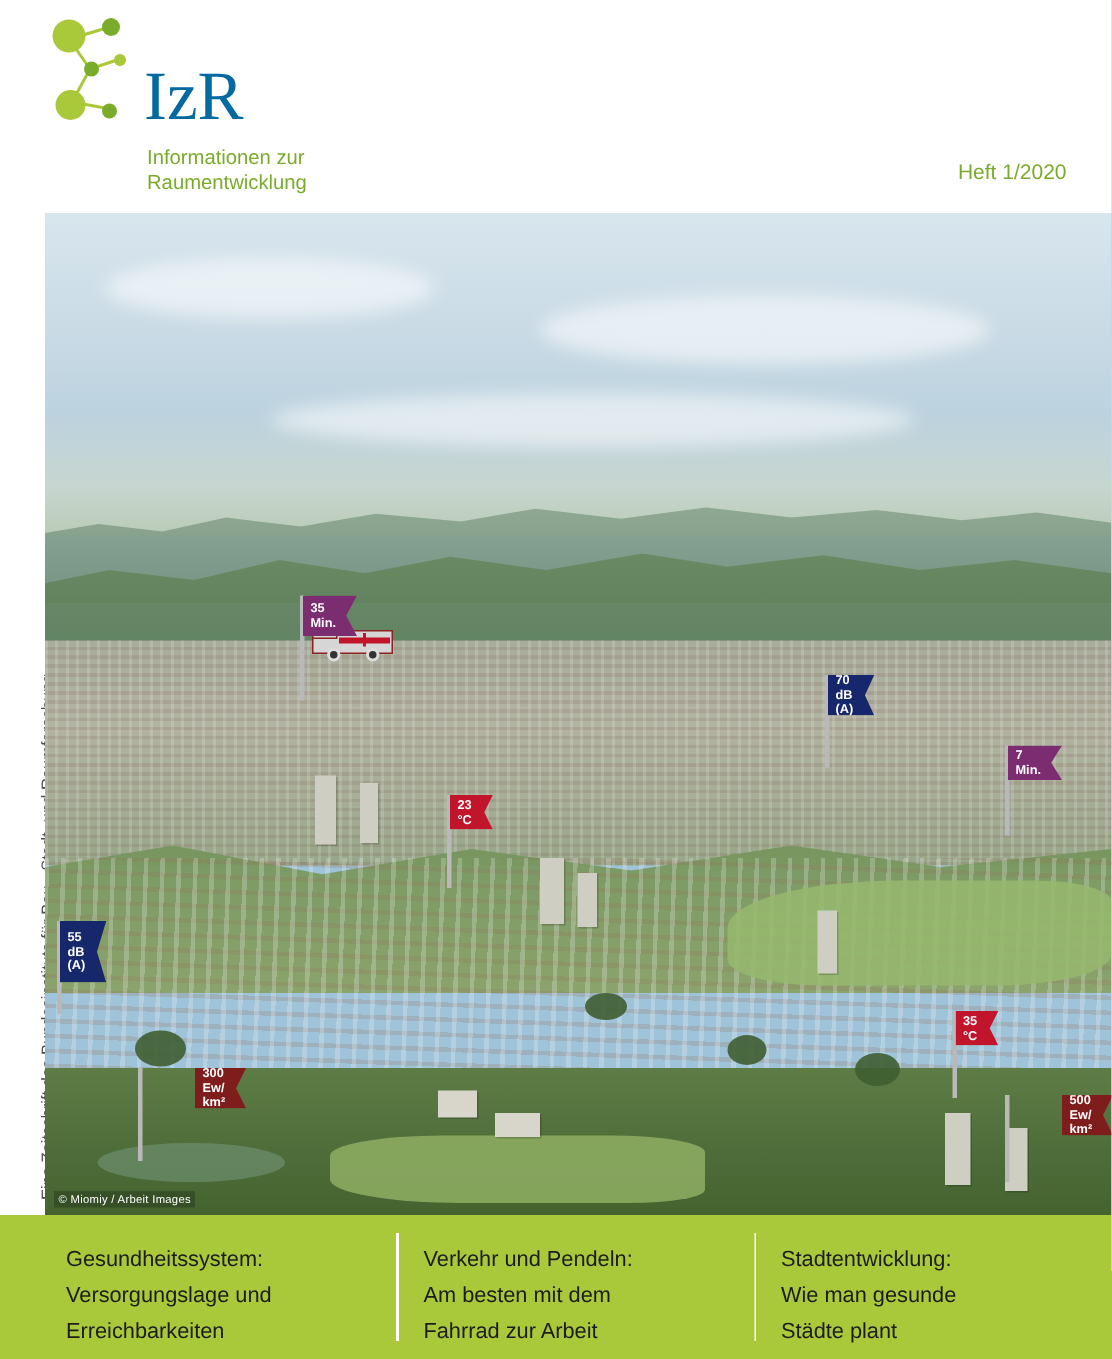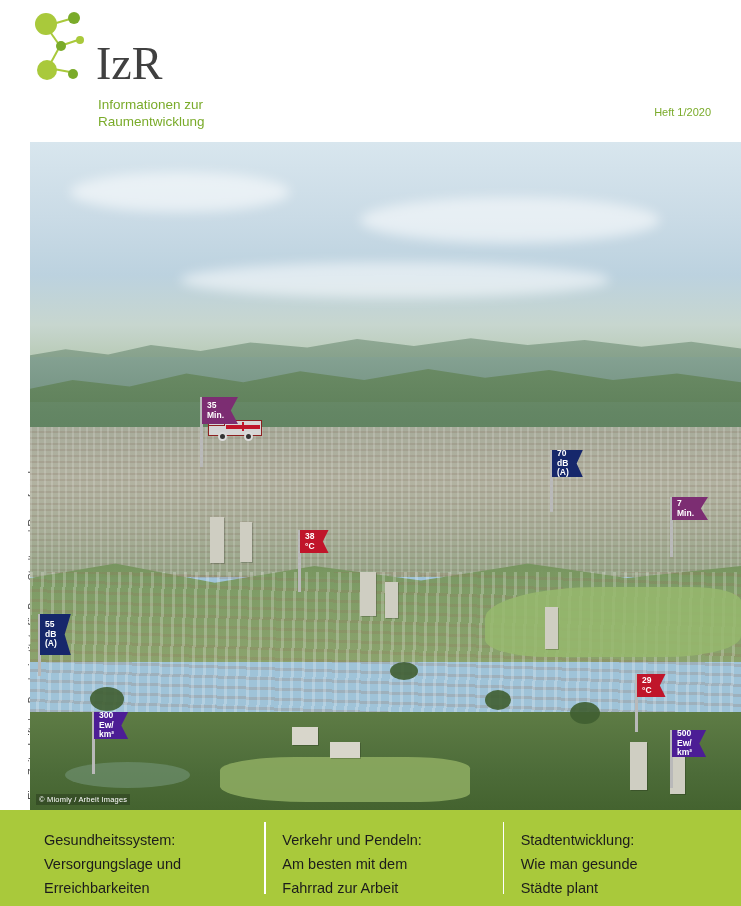--- a/index.html
+++ b/index.html
@@ -28,36 +28,36 @@
   .logo-dots {
     position: absolute;
     left: 0; top: 0;
     width: 60px; height: 78px;
   }
   .logo-izr {
     position: absolute;
     left: 66px; top: 30px;
     font-family: "Liberation Serif", serif;
     font-size: 46px;
-    color: #404040;
+    color: #0369a1;
     letter-spacing: 0px;
     line-height: 48px;
   }
   .logo-sub {
     position: absolute;
     left: 68px; top: 86px;
     font-size: 13.5px;
     color: #7aab2a;
     line-height: 17px;
     font-family: "Liberation Sans", sans-serif;
   }
   .issue {
     position: absolute;
     right: 30px; top: 106px;
-    font-size: 11px;
+    font-size: 14px;
     color: #7aab2a;
     padding-left: 46px;
   }
 
   
   .side-strip {
     position: absolute;
     left: 0; top: 142px;
     width: 30px; height: 668px;
     background: #ffffff;
@@ -208,21 +208,21 @@
     display: flex;
     flex-direction: column;
     justify-content: center;
     white-space: pre-line;
     clip-path: polygon(0 0, 100% 0, 80% 50%, 100% 100%, 0 100%);
   }
   .pin.two .flag { height: 27px; }
   .pin .flag.purple { background: #7c2d72; }
   .pin .flag.navy   { background: #16276b; }
   .pin .flag.red    { background: #c0152a; }
-  .pin .flag.orange { background: #4c1d95; }
+  .pin .flag.orange { background: #7f1d1d; margin-left: 36px; }
 
   
   .ambulance {
     position: absolute;
     width: 54px; height: 27px;
   }
   .amb-body {
     position: absolute; left: 0; top: 6px;
     width: 54px; height: 16px;
     background: #d6d6d6;
@@ -368,32 +368,32 @@
 (A)</div>
   </div>
 
   <div class="pin" style="left:640px; top:355px;">
     <div class="pole" style="height:60px;"></div>
     <div class="flag purple">7 Min.</div>
   </div>
 
   <div class="pin" style="left:268px; top:388px;">
     <div class="pole" style="height:62px;"></div>
-    <div class="flag red">38 °C</div>
+    <div class="flag red">23 °C</div>
   </div>
 
   <div class="pin two" style="left:8px; top:472px;">
     <div class="pole" style="height:62px;"></div>
     <div class="flag navy" style="height:41px;">55 dB
 (A)</div>
   </div>
 
   <div class="pin" style="left:605px; top:532px;">
     <div class="pole" style="height:58px;"></div>
-    <div class="flag red">29 °C</div>
+    <div class="flag red">35 °C</div>
   </div>
 
   <div class="pin two" style="left:62px; top:570px;">
     <div class="pole" style="height:62px;"></div>
     <div class="flag orange" style="height:27px;">300 Ew/
 km²</div>
   </div>
 
   <div class="pin two" style="left:640px; top:588px;">
     <div class="pole" style="height:58px;"></div>

